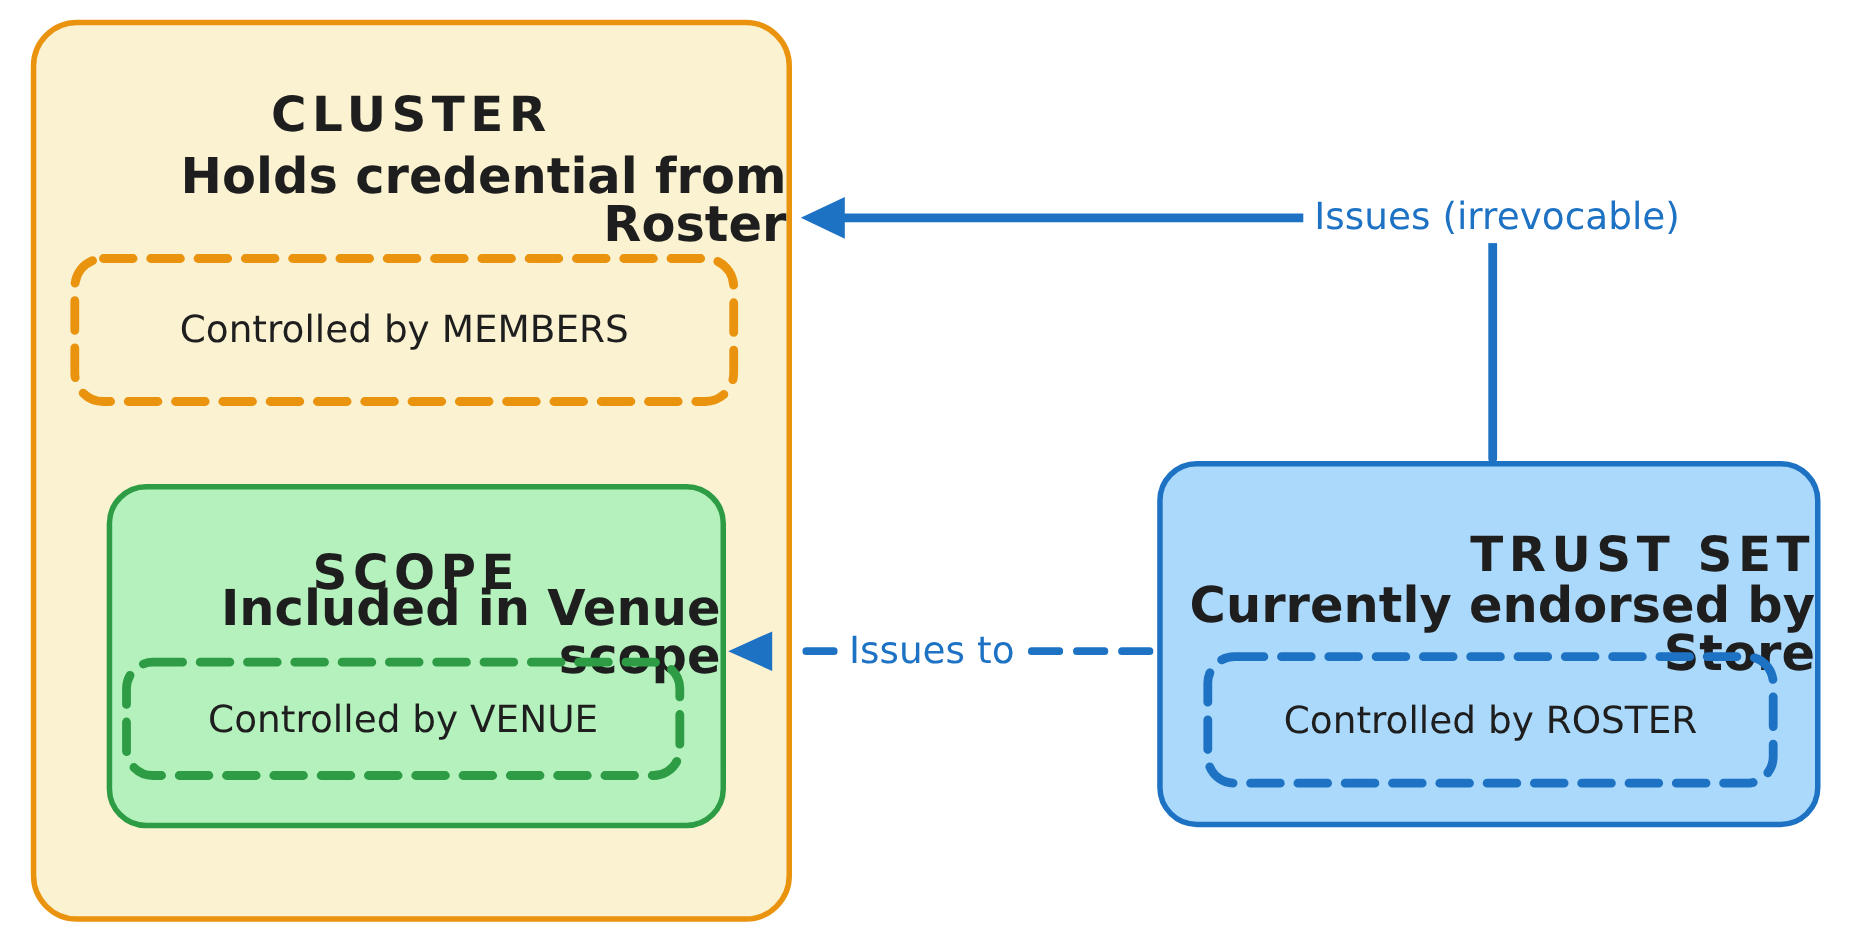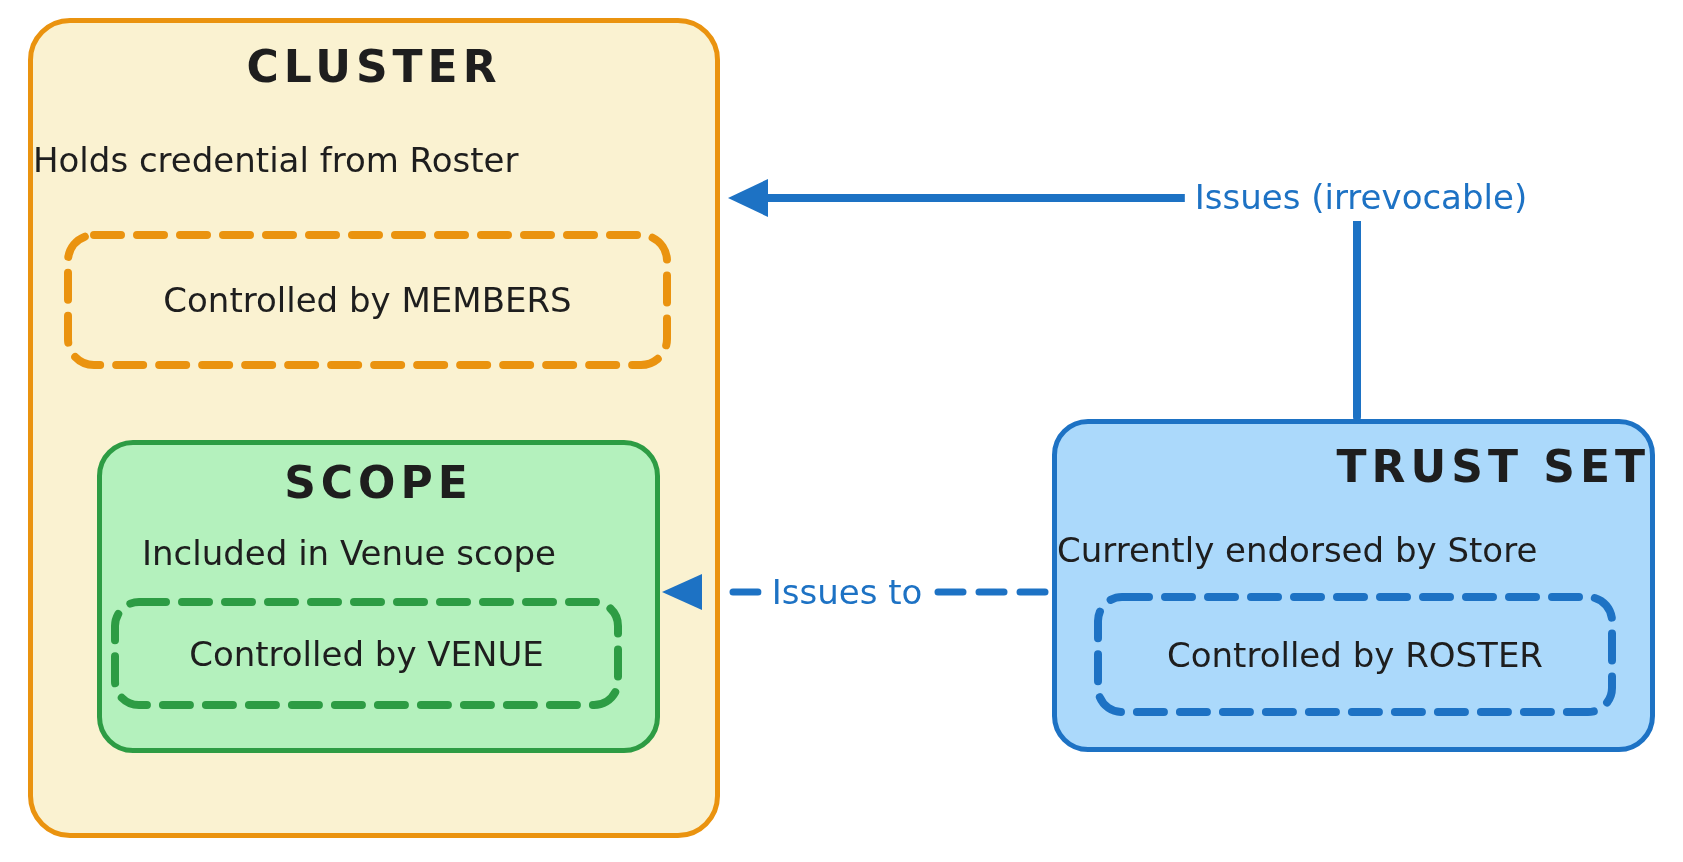--- a/index.html
+++ b/index.html
@@ -15,23 +15,23 @@
 
   .node{position:absolute;border-style:solid;border-width:5px;}
   .cluster{left:28px;top:18px;width:692px;height:820px;border-radius:42px;
            background:var(--cluster-fill);border-color:var(--cluster-border);}
   .scope{left:64px;top:417px;width:563px;height:313px;border-radius:36px;
          background:var(--scope-fill);border-color:var(--scope-border);}
   .trust{left:1052px;top:419px;width:603px;height:333px;border-radius:36px;
          background:var(--trust-fill);border-color:var(--trust-border);}
 
   .node-title{position:absolute;left:0;right:0;text-align:center;
-              font-size:44px;font-weight:bold;letter-spacing:5px;line-height:52px;}
-  .node-sub{position:absolute;left:0;right:0;text-align:left;
-            font-size:34px;line-height:44px;}
+              font-size:44px;font-weight:bold;letter-spacing:5px;line-height:52px;margin-top:38px;}
+  .node-sub{position:absolute;left:0;right:0;text-align:right;
+            font-size:45px;line-height:44px;font-weight:bold;}
 
   .cluster>.node-title{top:18px;}
   .cluster>.node-sub{top:115px;}
   .scope>.node-title{top:12px;}
   .scope>.node-sub{top:86px;padding-left:40px;}
   .trust>.node-title{top:17px;text-align:right;}
   .trust>.node-sub{top:104px;}
 
   .dashedbox{position:absolute;display:flex;flex-direction:column;
              align-items:center;justify-content:center;text-align:center;

